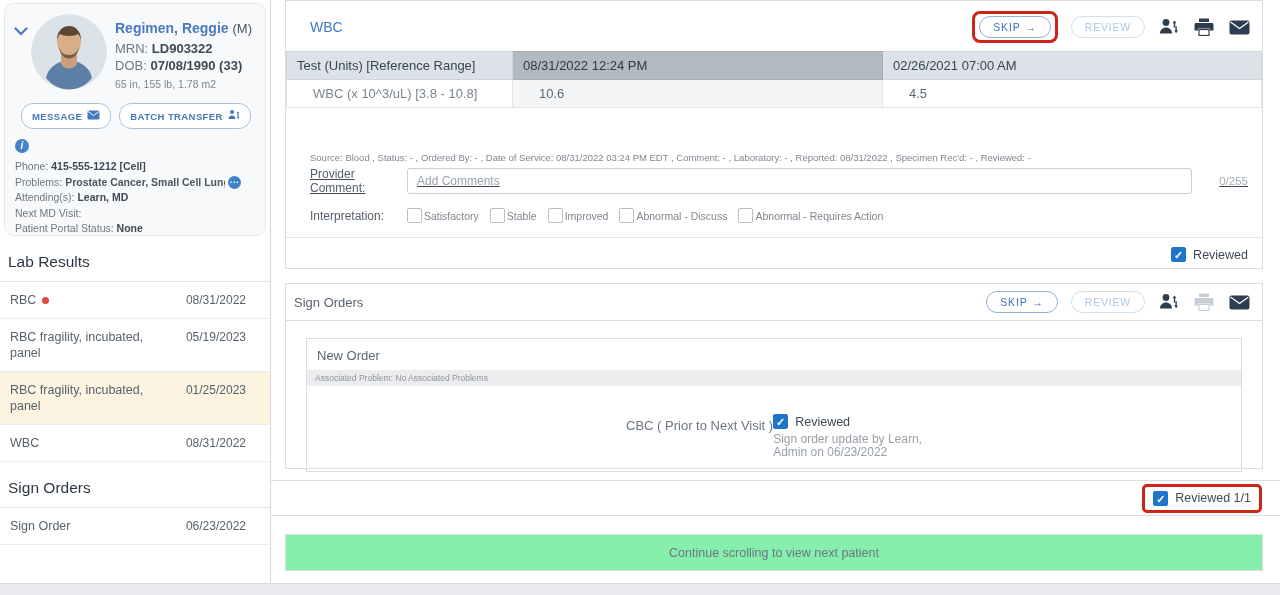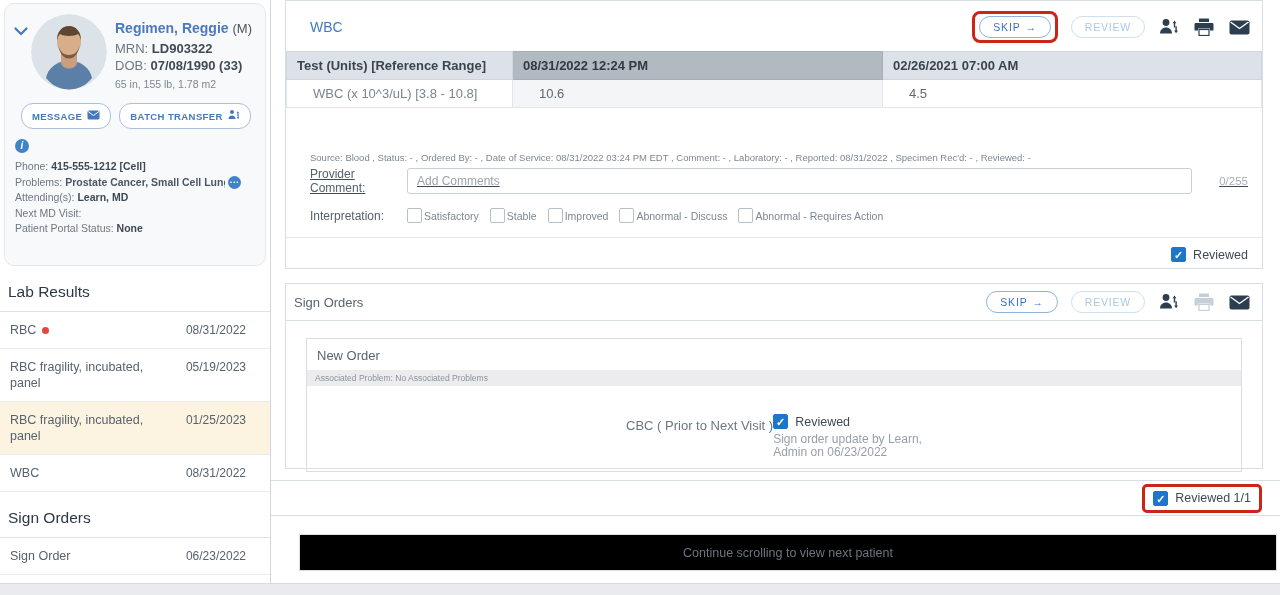--- a/index.html
+++ b/index.html
@@ -5,21 +5,21 @@
   * { margin:0; padding:0; box-sizing:border-box; }
   html,body { width:1280px; height:595px; }
   body {
     font-family:"Liberation Sans", sans-serif;
     background:#ffffff; color:#3f4a56;
     position:relative; overflow:hidden;
   }
 
   
   .sidebar { position:absolute; left:0; top:0; width:271px; height:583px; background:#fff; border-right:1px solid #cfd5da; }
-  .patient-card { position:relative; margin:3px 4px 0 4px; height:263px; background:#f8f9fa; border:1px solid #e5e8eb; border-radius:10px; }
+  .patient-card { position:relative; margin:3px 4px 0 4px; height:233px; background:#f8f9fa; border:1px solid #e5e8eb; border-radius:10px; }
   .collapse-icon { position:absolute; left:9px; top:18px; cursor:pointer; }
   .avatar { position:absolute; left:26px; top:10px; width:76px; height:76px; border-radius:50%; overflow:hidden; }
   .pidentity { position:absolute; left:110px; top:16px; font-size:13px; line-height:17px; color:#49545f; width:152px; }
   .pname { font-size:14px; color:#4a79bd; font-weight:700; margin-bottom:3px; white-space:nowrap; }
   .pname .sex { color:#49545f; font-weight:400; font-size:13px; }
   .plabel { color:#6d7883; }
   .pvalue { font-weight:700; color:#3f4a56; }
   .biom { font-size:10.5px; color:#7d8791; margin-top:2px; }
   .btn-row { position:absolute; top:99px; left:16px; display:flex; gap:8px; }
   .outline-btn { display:flex; align-items:center; gap:5px; border:1px solid #a9c0de; border-radius:12px; background:#fff; color:#4479bd; font-size:9.5px; font-weight:700; letter-spacing:0.4px; padding:5px 10px; cursor:pointer; white-space:nowrap; }
@@ -44,21 +44,21 @@
   .panel-header { display:flex; justify-content:space-between; align-items:center; padding:10px 12px 8px 24px; }
   .panel-title { color:#4479bd; font-size:14px; }
   .controls { display:flex; align-items:center; gap:13px; }
   .red-box { border:3px solid #cd2418; border-radius:8px; padding:2px 4px; }
   .pill { border:1px solid #8fb3d9; border-radius:14px; padding:4px 13px; font-size:10.5px; letter-spacing:0.8px; color:#3a72c0; background:#fff; display:flex; align-items:center; gap:5px; cursor:pointer; white-space:nowrap; }
   .pill .arrow { font-weight:700; }
   .pill.disabled { border-color:#cfe0ee; color:#abc8e5; cursor:default; }
   .icon-btn { width:22px; height:22px; display:flex; align-items:center; justify-content:center; cursor:pointer; }
 
   .result-table { width:100%; border-collapse:collapse; font-size:13px; table-layout:fixed; }
-  .result-table th { font-weight:700; text-align:left; background:#dce2e8; color:#39444f; padding:6px 10px; border:1px solid #cfd6dc; }
+  .result-table th { font-weight:400; text-align:left; background:#dce2e8; color:#39444f; padding:6px 10px; border:1px solid #cfd6dc; }
   .result-table th.sel { background:#b1b9c1; border-color:#a6aeb6; color:#2f3a45; }
   .result-table td { padding:6px 26px; border:1px solid #e2e6ea; color:#5d6873; }
   .result-table td.sel { background:#f3f5f7; }
   .result-table td.testcol { color:#7b8591; }
 
   .details { padding:0 14px 0 24px; }
   .meta-line { margin-top:44px; font-size:9.5px; color:#7d8791; }
   .comment-row { display:flex; align-items:center; margin-top:4px;text-decoration:underline; }
   .comment-label, .interp-label { font-size:12px; color:#55606c; width:97px; flex:0 0 auto; }
   .comment-input { flex:1; height:26px; border:1px solid #c9d0d6; border-radius:3px; padding:0 9px; font-size:12px; color:#444; background:#fff; font-family:"Liberation Sans", sans-serif; }
@@ -79,21 +79,21 @@
   .assoc-bar { background:#ececee; color:#8a939d; font-size:8.5px; padding:3px 8px; }
   .order-card-body { display:flex; justify-content:center; padding:28px 12px 12px 12px; }
   .order-name { font-size:13px; color:#6b7682; padding-top:4px; }
   .order-reviewed { display:flex; flex-direction:column; }
   .cb-row { display:flex; align-items:center; gap:7px; font-size:12.5px; color:#3f4a56; margin-right:28px; }
   .update-note { font-size:12px; color:#97a0a9; line-height:13px; margin-top:4px; }
 
   .reviewed-strip { position:absolute; left:0; top:480px; width:1009px; height:36px; border-top:1px solid #d9dee3; border-bottom:1px solid #d9dee3; display:flex; justify-content:flex-end; align-items:center; padding-right:18px; background:#fff; }
   .reviewed-strip .red-box { display:flex; align-items:center; gap:7px; font-size:12.5px; color:#3f4a56; padding:4px 8px; border-radius:5px; }
 
-  .footer-bar { position:absolute; left:14px; top:534px; width:978px; height:37px; border:1px solid #d9dee3; display:flex; align-items:center; justify-content:center; font-size:12.5px; color:#6b7682; background:#000000;margin-left:14px; }
+  .footer-bar { position:absolute; left:14px; top:534px; width:978px; height:37px; border:1px solid #d9dee3; display:flex; align-items:center; justify-content:center; font-size:12.5px; color:#6b7682; background:#86efac; }
   .bottom-strip { position:absolute; left:0; top:583px; width:1280px; height:12px; background:#e9ebee; border-top:1px solid #d8dbde; }
 </style>
 </head>
 <body>
 
 <aside class="sidebar">
   <div class="patient-card">
     <span class="collapse-icon">
       <svg width="14" height="9" viewBox="0 0 14 9">
           <path d="M1.5 1.5L7 7l5.5-5.5" stroke="#4479bd" stroke-width="2.2" fill="none" stroke-linecap="round"></path>

